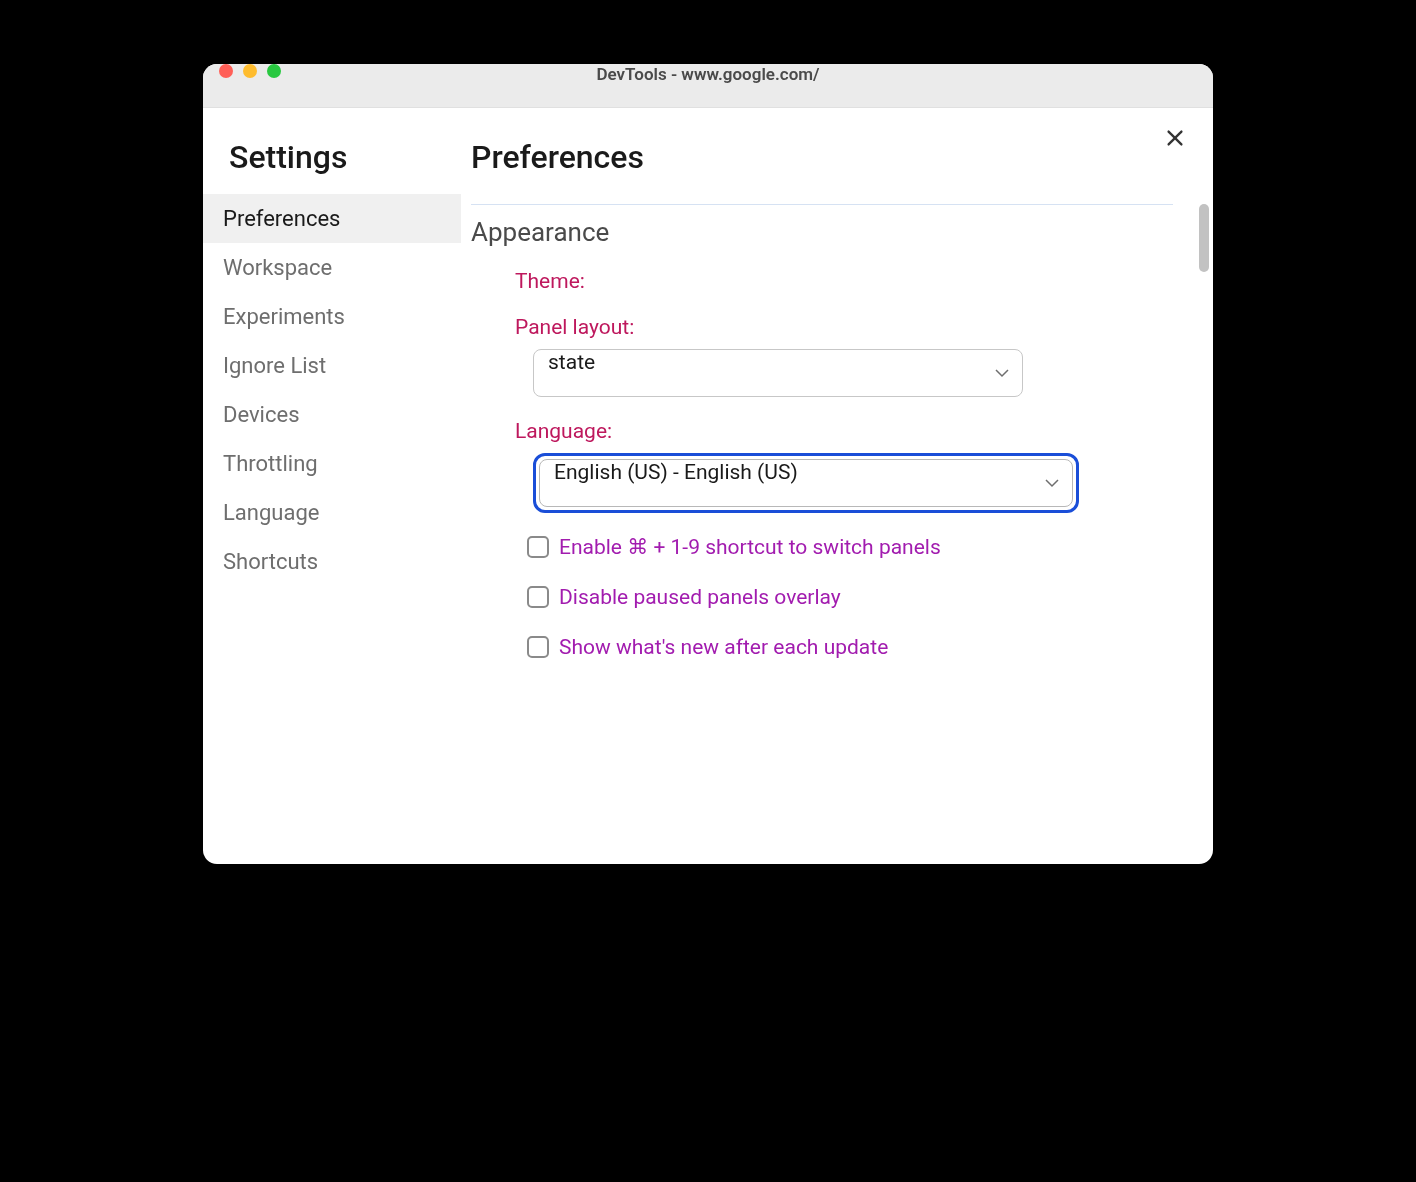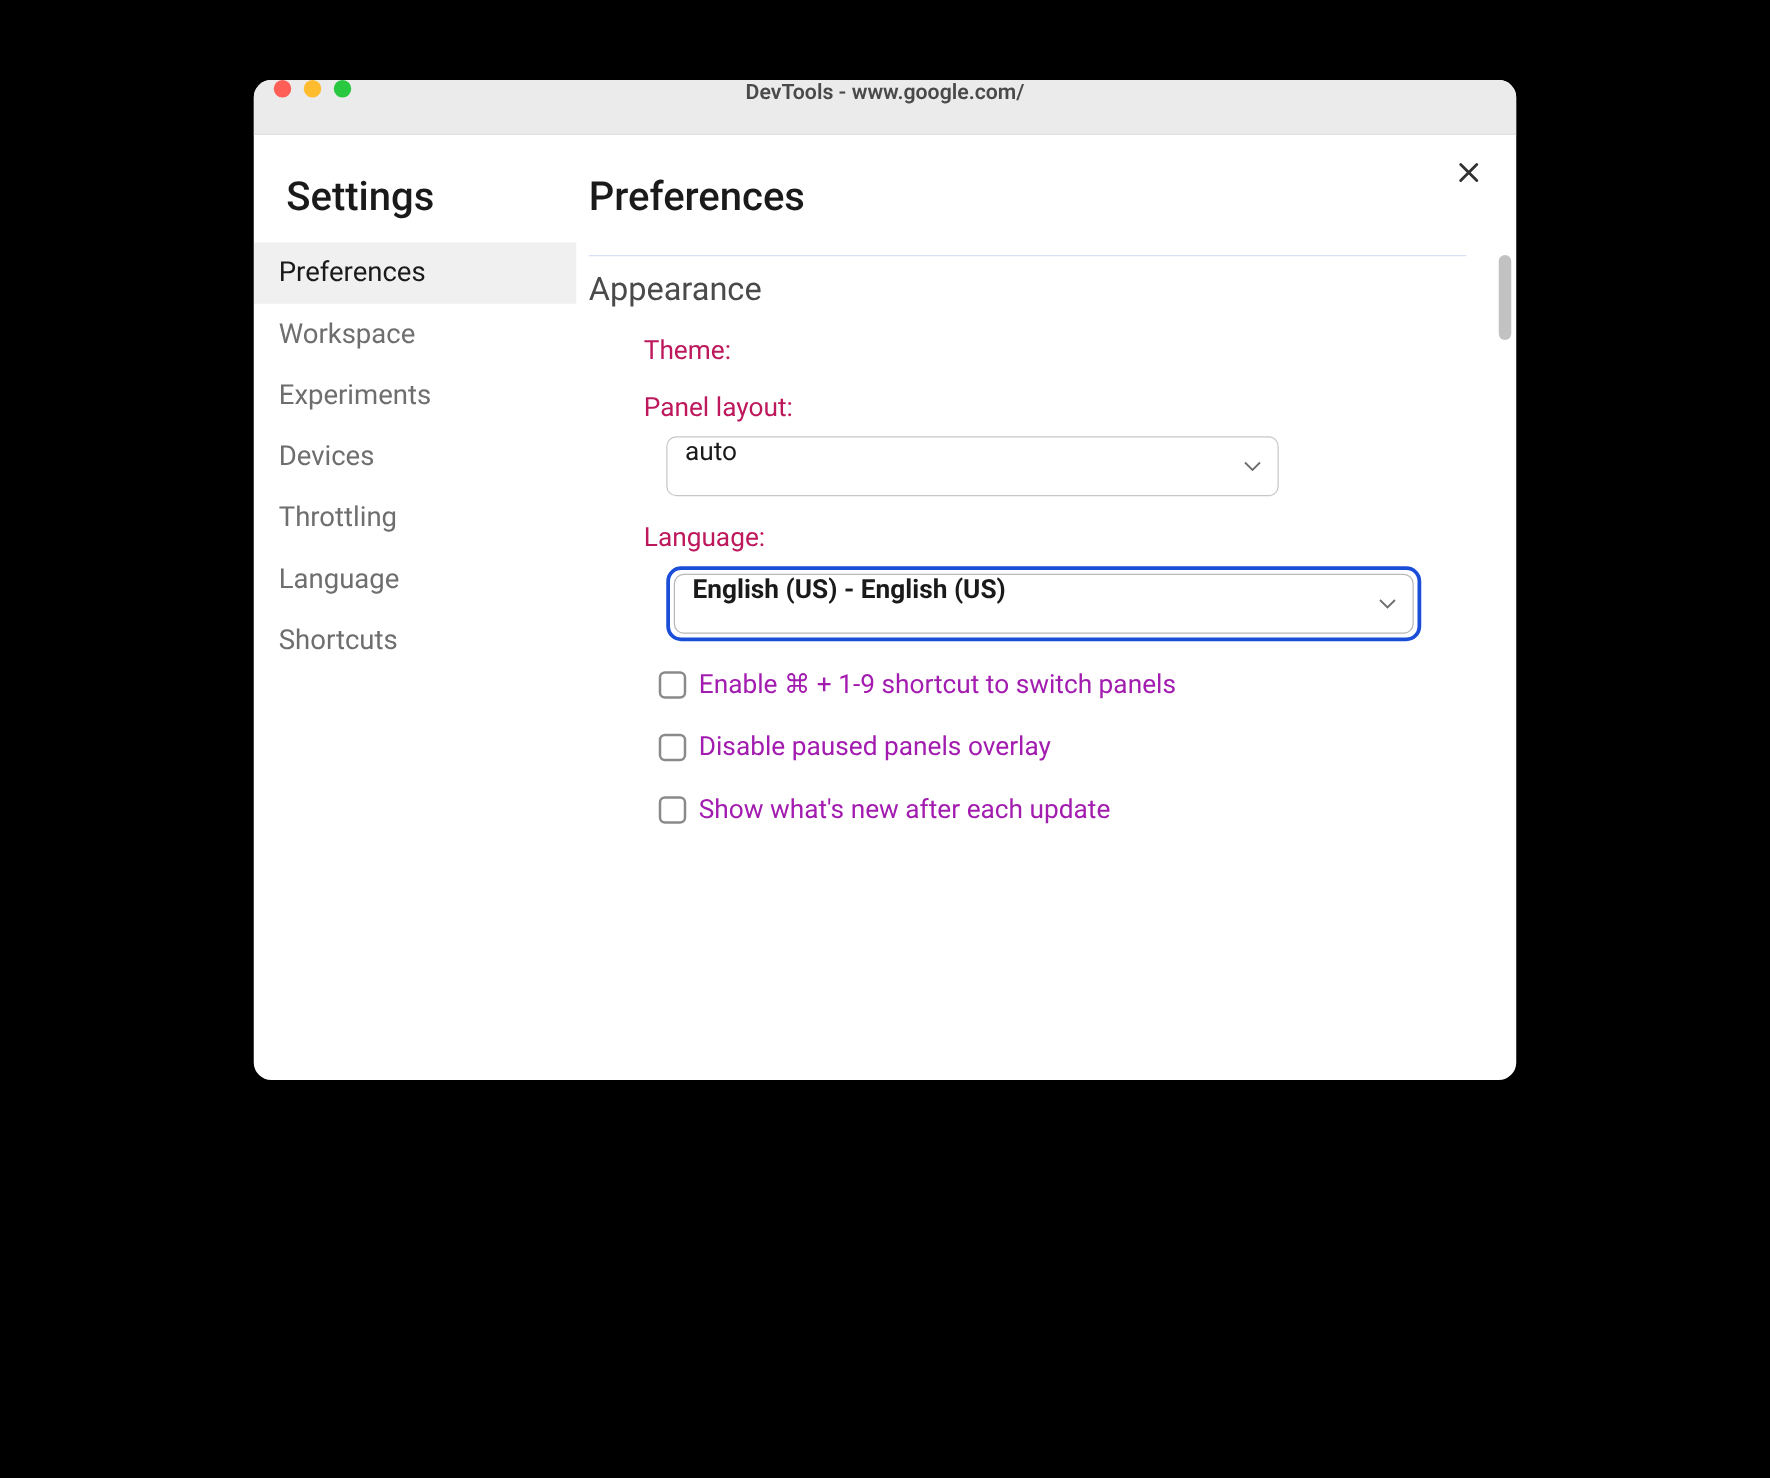--- a/index.html
+++ b/index.html
@@ -158,22 +158,21 @@
       color: #1a1a1a;
       appearance: none;
       cursor: pointer;
       font-family: inherit;
       outline: none;
     }
     .select-wrap.focused {
       border: 3px solid #1a4ed8;
       border-radius: 12px;
       padding: 3px;
-      width: 604px;
-      font-weight: bold;
+      width: 546px;
     }
     .select-wrap.focused .select {
       border: 1px solid #b8b8b8;
     }
     .chevron {
       position: absolute;
       right: 14px;
       top: 50%;
       transform: translateY(-50%);
       pointer-events: none;
@@ -231,20 +230,21 @@
     <div class="title-text">DevTools - www.google.com/</div>
   </div>
 
   <div class="window-body">
     <div class="sidebar">
       <div class="sidebar-title">Settings</div>
       <div class="sidebar-items">
         <div class="sidebar-item active"><span>Preferences</span></div>
         <div class="sidebar-item"><span>Workspace</span></div>
         <div class="sidebar-item"><span>Experiments</span></div>
+        <div class="sidebar-item"><span>Ignore List</span></div>
         <div class="sidebar-item"><span>Devices</span></div>
         <div class="sidebar-item"><span>Throttling</span></div>
         <div class="sidebar-item"><span>Language</span></div>
         <div class="sidebar-item"><span>Shortcuts</span></div>
       </div>
     </div>
 
     <div class="main">
       <div class="close-btn">
         <span>
@@ -261,21 +261,21 @@
       <div class="scroll-area">
         <div class="section-title">Appearance</div>
 
         <div class="field-group">
           <span class="field-label">Theme:</span>
         </div>
 
         <div class="field-group">
           <span class="field-label">Panel layout:</span>
           <div class="select-wrap">
-            <div class="select"><span>auto</span></div>
+            <div class="select"><span>state</span></div>
             <span class="chevron">
               <svg viewBox="0 0 14 10">
                   <path d="M1 2 L7 8 L13 2" fill="none" stroke="currentColor" stroke-width="1.5"></path>
                 </svg>
             </span>
           </div>
         </div>
 
         <div class="field-group">
           <span class="field-label">Language:</span>

